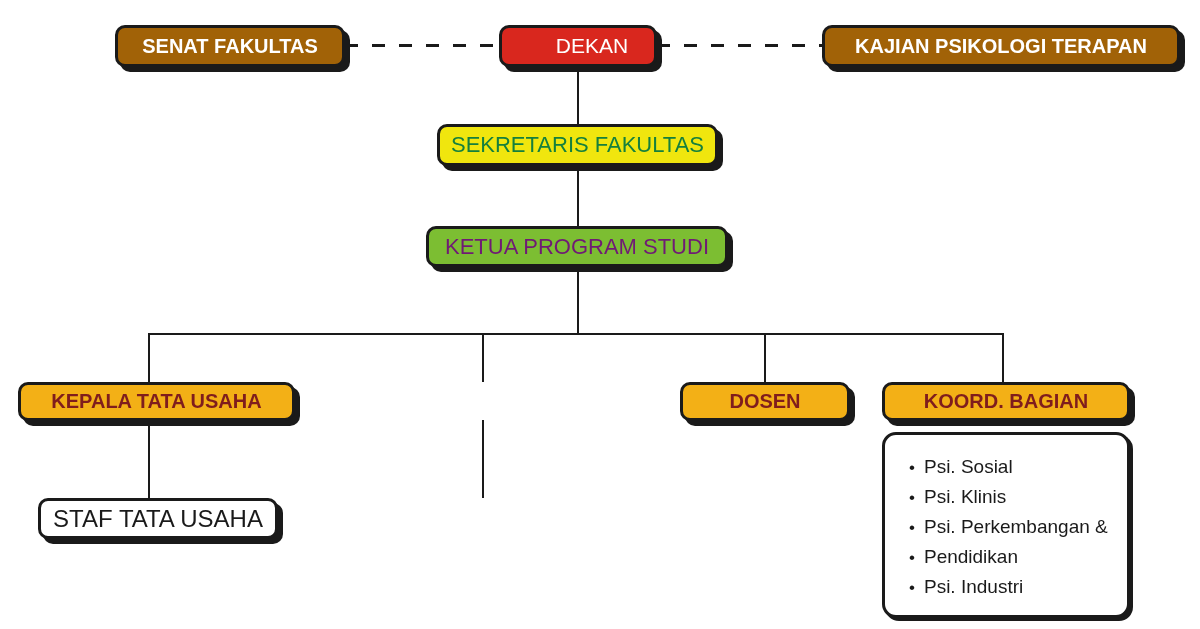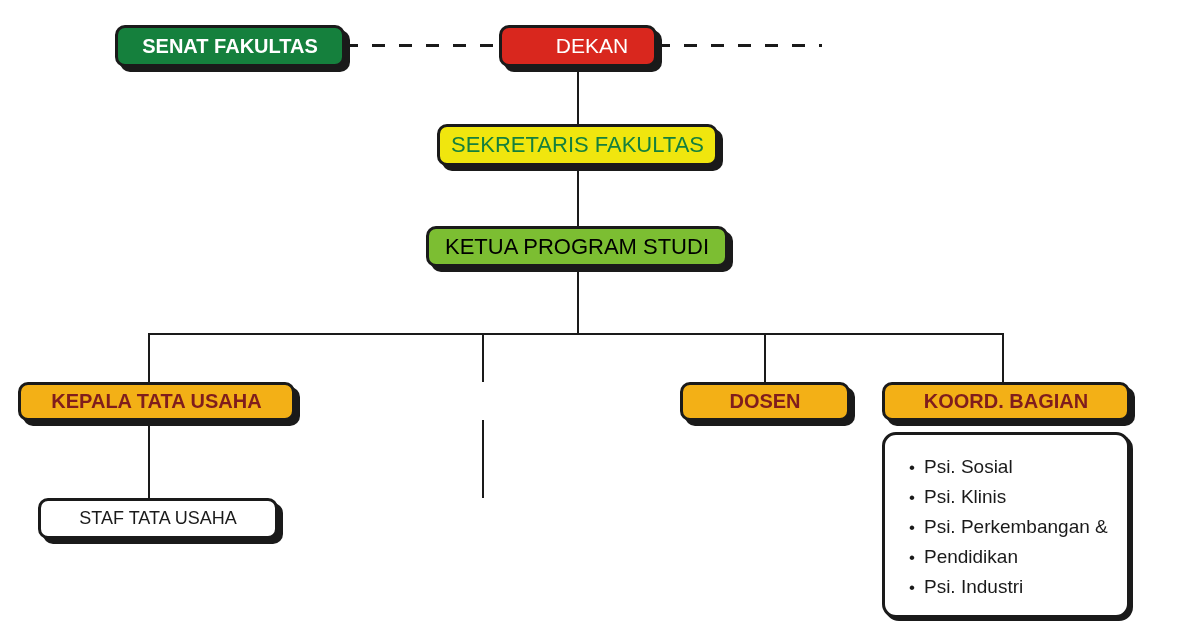--- a/index.html
+++ b/index.html
@@ -7,26 +7,26 @@
     position:relative;width:1200px;height:629px;background:#ffffff;overflow:hidden;
     font-family:"Liberation Sans","DejaVu Sans",sans-serif;color:#1a1a1a;
   }
   .box{
     position:absolute;box-sizing:border-box;
     border:3px solid #1a1a1a;border-radius:10px;
     box-shadow:5px 5px 0 #1a1a1a;
     display:flex;align-items:center;justify-content:center;
     white-space:nowrap;text-align:center;
   }
-  .blue{background:#15803d;color:#ffffff;font-weight:bold;font-size:20px;}
+  .blue{background:#a16207;color:#ffffff;font-weight:bold;font-size:20px;}
   .red{background:#D9271E;color:#ffffff;font-weight:normal;font-size:21px;}
   .yellow{background:#F0E60E;color:#15803d;font-weight:normal;font-size:22px;}
-  .green{background:#7CBE32;color:#000000;font-weight:normal;font-size:22px;}
+  .green{background:#7CBE32;color:#701a75;font-weight:normal;font-size:22px;}
   .orange{background:#F3B016;color:#7f1d1d;font-weight:bold;font-size:20px;}
-  .white{background:#ffffff;color:#1a1a1a;font-weight:normal;font-size:18px;}
+  .white{background:#ffffff;color:#1a1a1a;font-weight:normal;font-size:24px;}
   .vline{position:absolute;width:2px;background:#1a1a1a;}
   .hline{position:absolute;height:2px;background:#1a1a1a;}
   .dash{
     position:absolute;height:3px;
     background:repeating-linear-gradient(90deg,#1a1a1a 0 13px,transparent 13px 27px);
   }
   #koord-panel{
     position:absolute;box-sizing:border-box;
     left:882px;top:432px;width:248px;height:186px;
     background:#ffffff;border:3px solid #1a1a1a;border-radius:14px;
@@ -56,20 +56,21 @@
   <div class="vline" style="left:148px;top:333px;height:49px;"></div>
   <div class="vline" style="left:482px;top:333px;height:49px;"></div>
   <div class="vline" style="left:764px;top:333px;height:49px;"></div>
   <div class="vline" style="left:1002px;top:333px;height:49px;"></div>
 
   <div class="vline" style="left:148px;top:420px;height:78px;"></div>
   <div class="vline" style="left:482px;top:420px;height:78px;"></div>
 
   <div class="box blue" style="left:115px;top:25px;width:230px;height:42px;">SENAT FAKULTAS</div>
   <div class="box red" style="left:499px;top:25px;width:158px;height:42px;padding-left:28px;">DEKAN</div>
+  <div class="box blue" style="left:822px;top:25px;width:358px;height:42px;">KAJIAN PSIKOLOGI TERAPAN</div>
 
   <div class="box yellow" style="left:437px;top:124px;width:281px;height:42px;">SEKRETARIS FAKULTAS</div>
 
   <div class="box green" style="left:426px;top:226px;width:302px;height:41px;">KETUA PROGRAM STUDI</div>
 
   <div class="box orange" style="left:18px;top:382px;width:277px;height:39px;">KEPALA TATA USAHA</div>
   <div class="box orange" style="left:680px;top:382px;width:170px;height:39px;text-align:center;">DOSEN</div>
   <div class="box orange" style="left:882px;top:382px;width:248px;height:39px;">KOORD. BAGIAN</div>
 
   <div class="box white" style="left:38px;top:498px;width:240px;height:41px;">STAF TATA USAHA</div>

